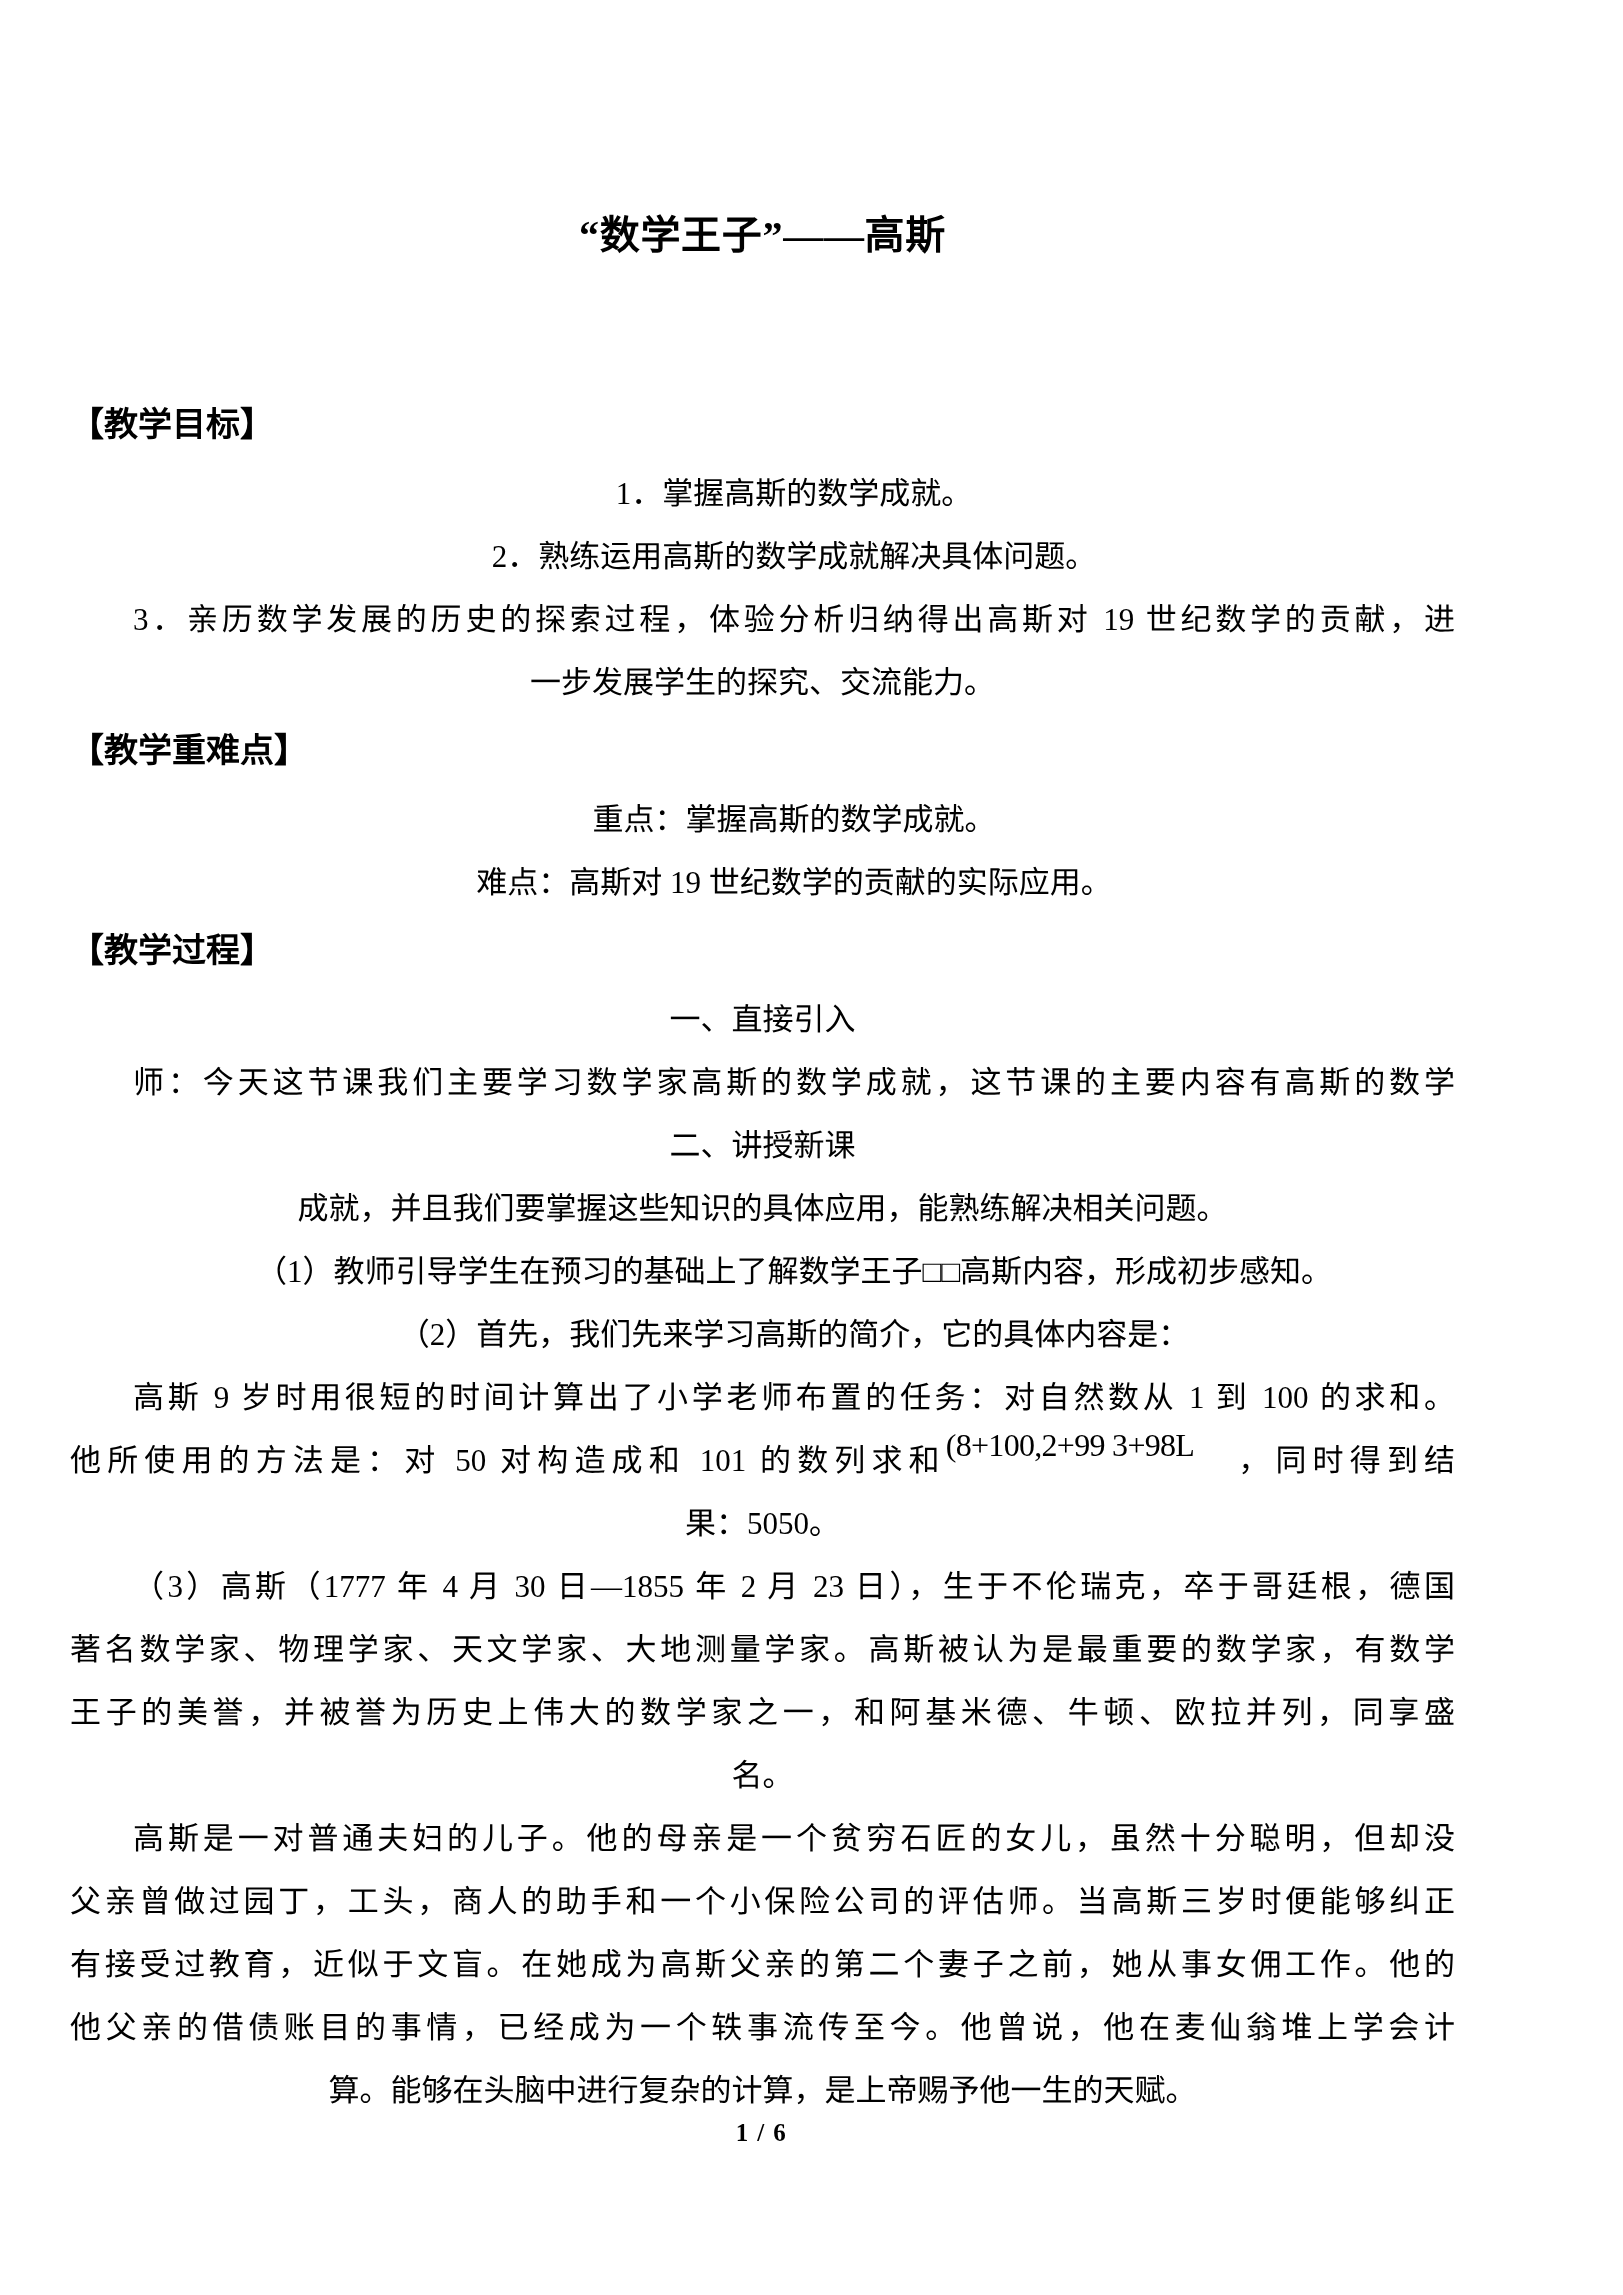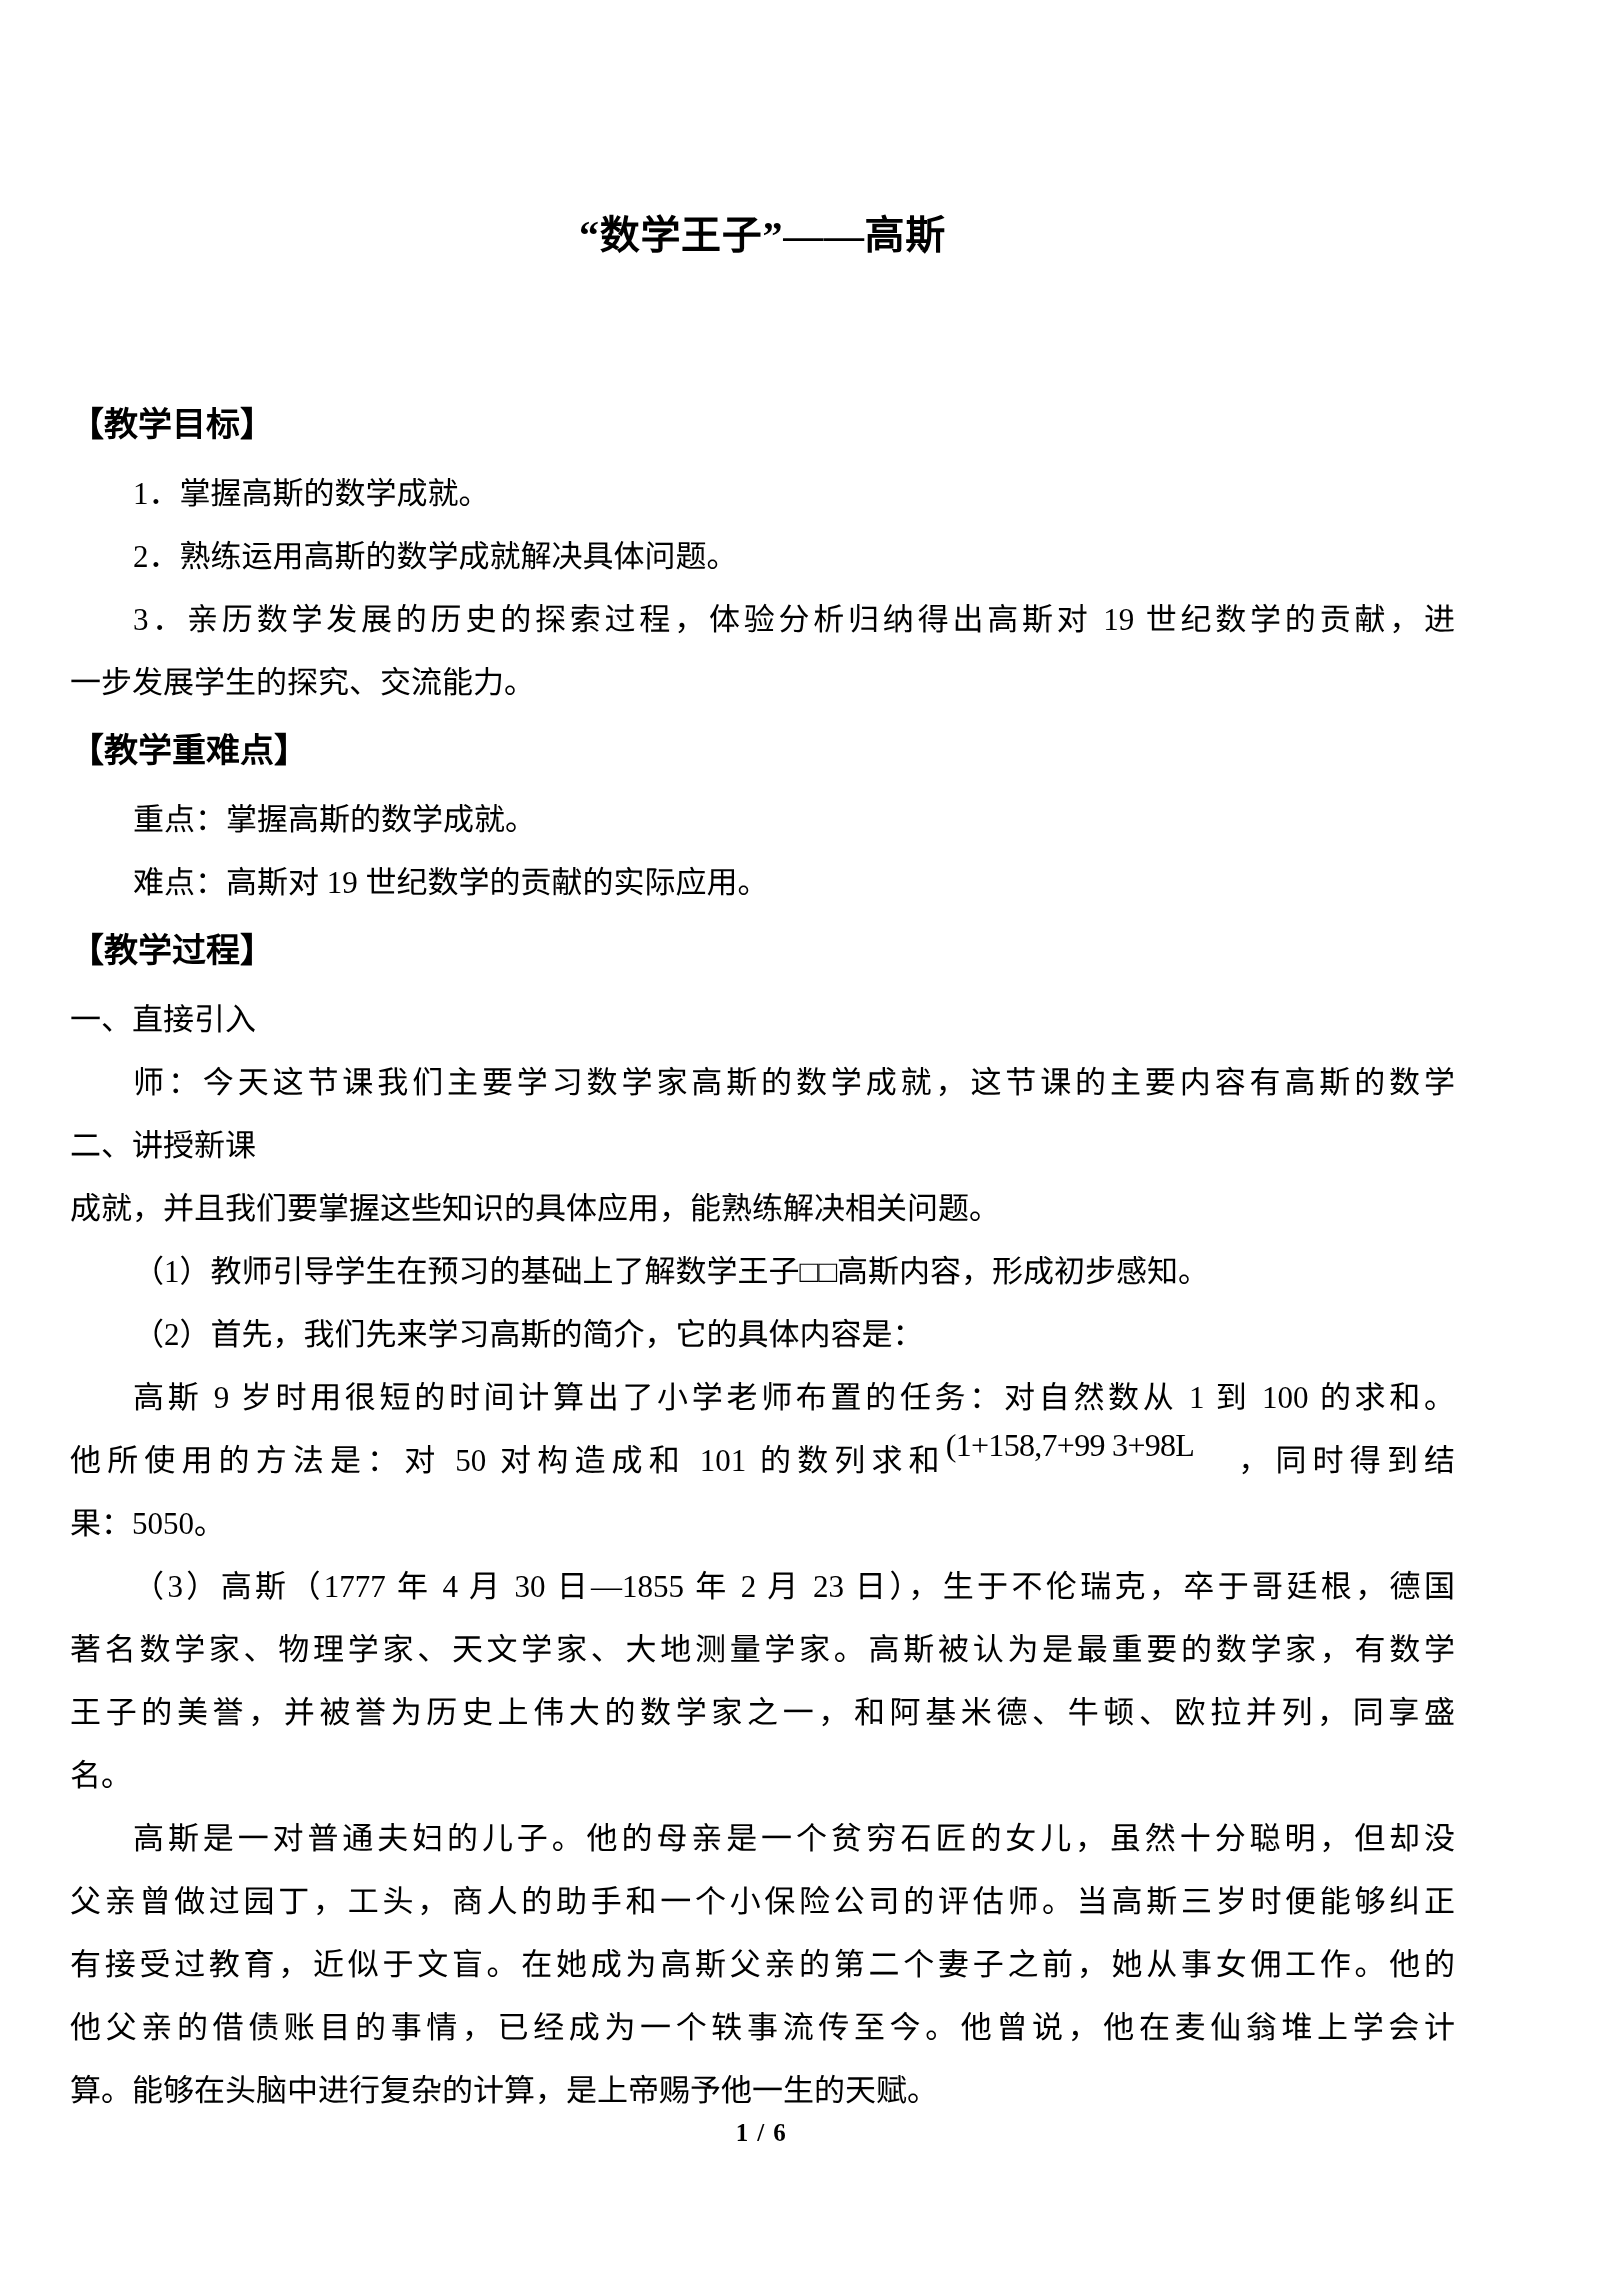--- a/index.html
+++ b/index.html
@@ -27,21 +27,21 @@
     font-size: 34px;
     font-weight: bold;
     line-height: 74px;
     text-align: left;
   }
   .hd-first { margin-top: 115px; }
   .ln {
     font-size: 31px;
     line-height: 63px;
     white-space: nowrap;
-    text-align: left;
+    text-align: center;
   }
   .indent { text-indent: 63px; }
   .fill {
     white-space: normal;
     text-align: justify;
     text-align-last: justify;
   }
   .formula {
     display: inline-block;
     position: relative;
@@ -83,21 +83,21 @@
   <div class="hd">【教学过程】</div>
   <div class="ln">一、直接引入</div>
   <div class="ln indent fill">师：今天这节课我们主要学习数学家高斯的数学成就，这节课的主要内容有高斯的数学</div>
   <div class="ln">二、讲授新课</div>
   <div class="ln">成就，并且我们要掌握这些知识的具体应用，能熟练解决相关问题。</div>
   <div class="ln indent">（1）教师引导学生在预习的基础上了解数学王子□□高斯内容，形成初步感知。</div>
   <div class="ln indent">（2）首先，我们先来学习高斯的简介，它的具体内容是：</div>
   <div class="ln indent fill">高斯 9 岁时用很短的时间计算出了小学老师布置的任务：对自然数从 1 到 100 的求和。</div>
 
   <div class="ln fill">
-    <span>他所使用的方法是：对 50 对构造成和 101 的数列求和</span><span class="formula">(1+158,7+99 3+98L</span><span class="after-formula">，同时得到结</span>
+    <span>他所使用的方法是：对 50 对构造成和 101 的数列求和</span><span class="formula">(8+100,2+99 3+98L</span><span class="after-formula">，同时得到结</span>
   </div>
 
   <div class="ln">果：5050。</div>
 
   <div class="ln indent fill">（3）高斯（1777 年 4 月 30 日—1855 年 2 月 23 日），生于不伦瑞克，卒于哥廷根，德国</div>
   <div class="ln fill">著名数学家、物理学家、天文学家、大地测量学家。高斯被认为是最重要的数学家，有数学</div>
   <div class="ln fill">王子的美誉，并被誉为历史上伟大的数学家之一，和阿基米德、牛顿、欧拉并列，同享盛</div>
   <div class="ln">名。</div>
 
   <div class="ln indent fill">高斯是一对普通夫妇的儿子。他的母亲是一个贫穷石匠的女儿，虽然十分聪明，但却没</div>

